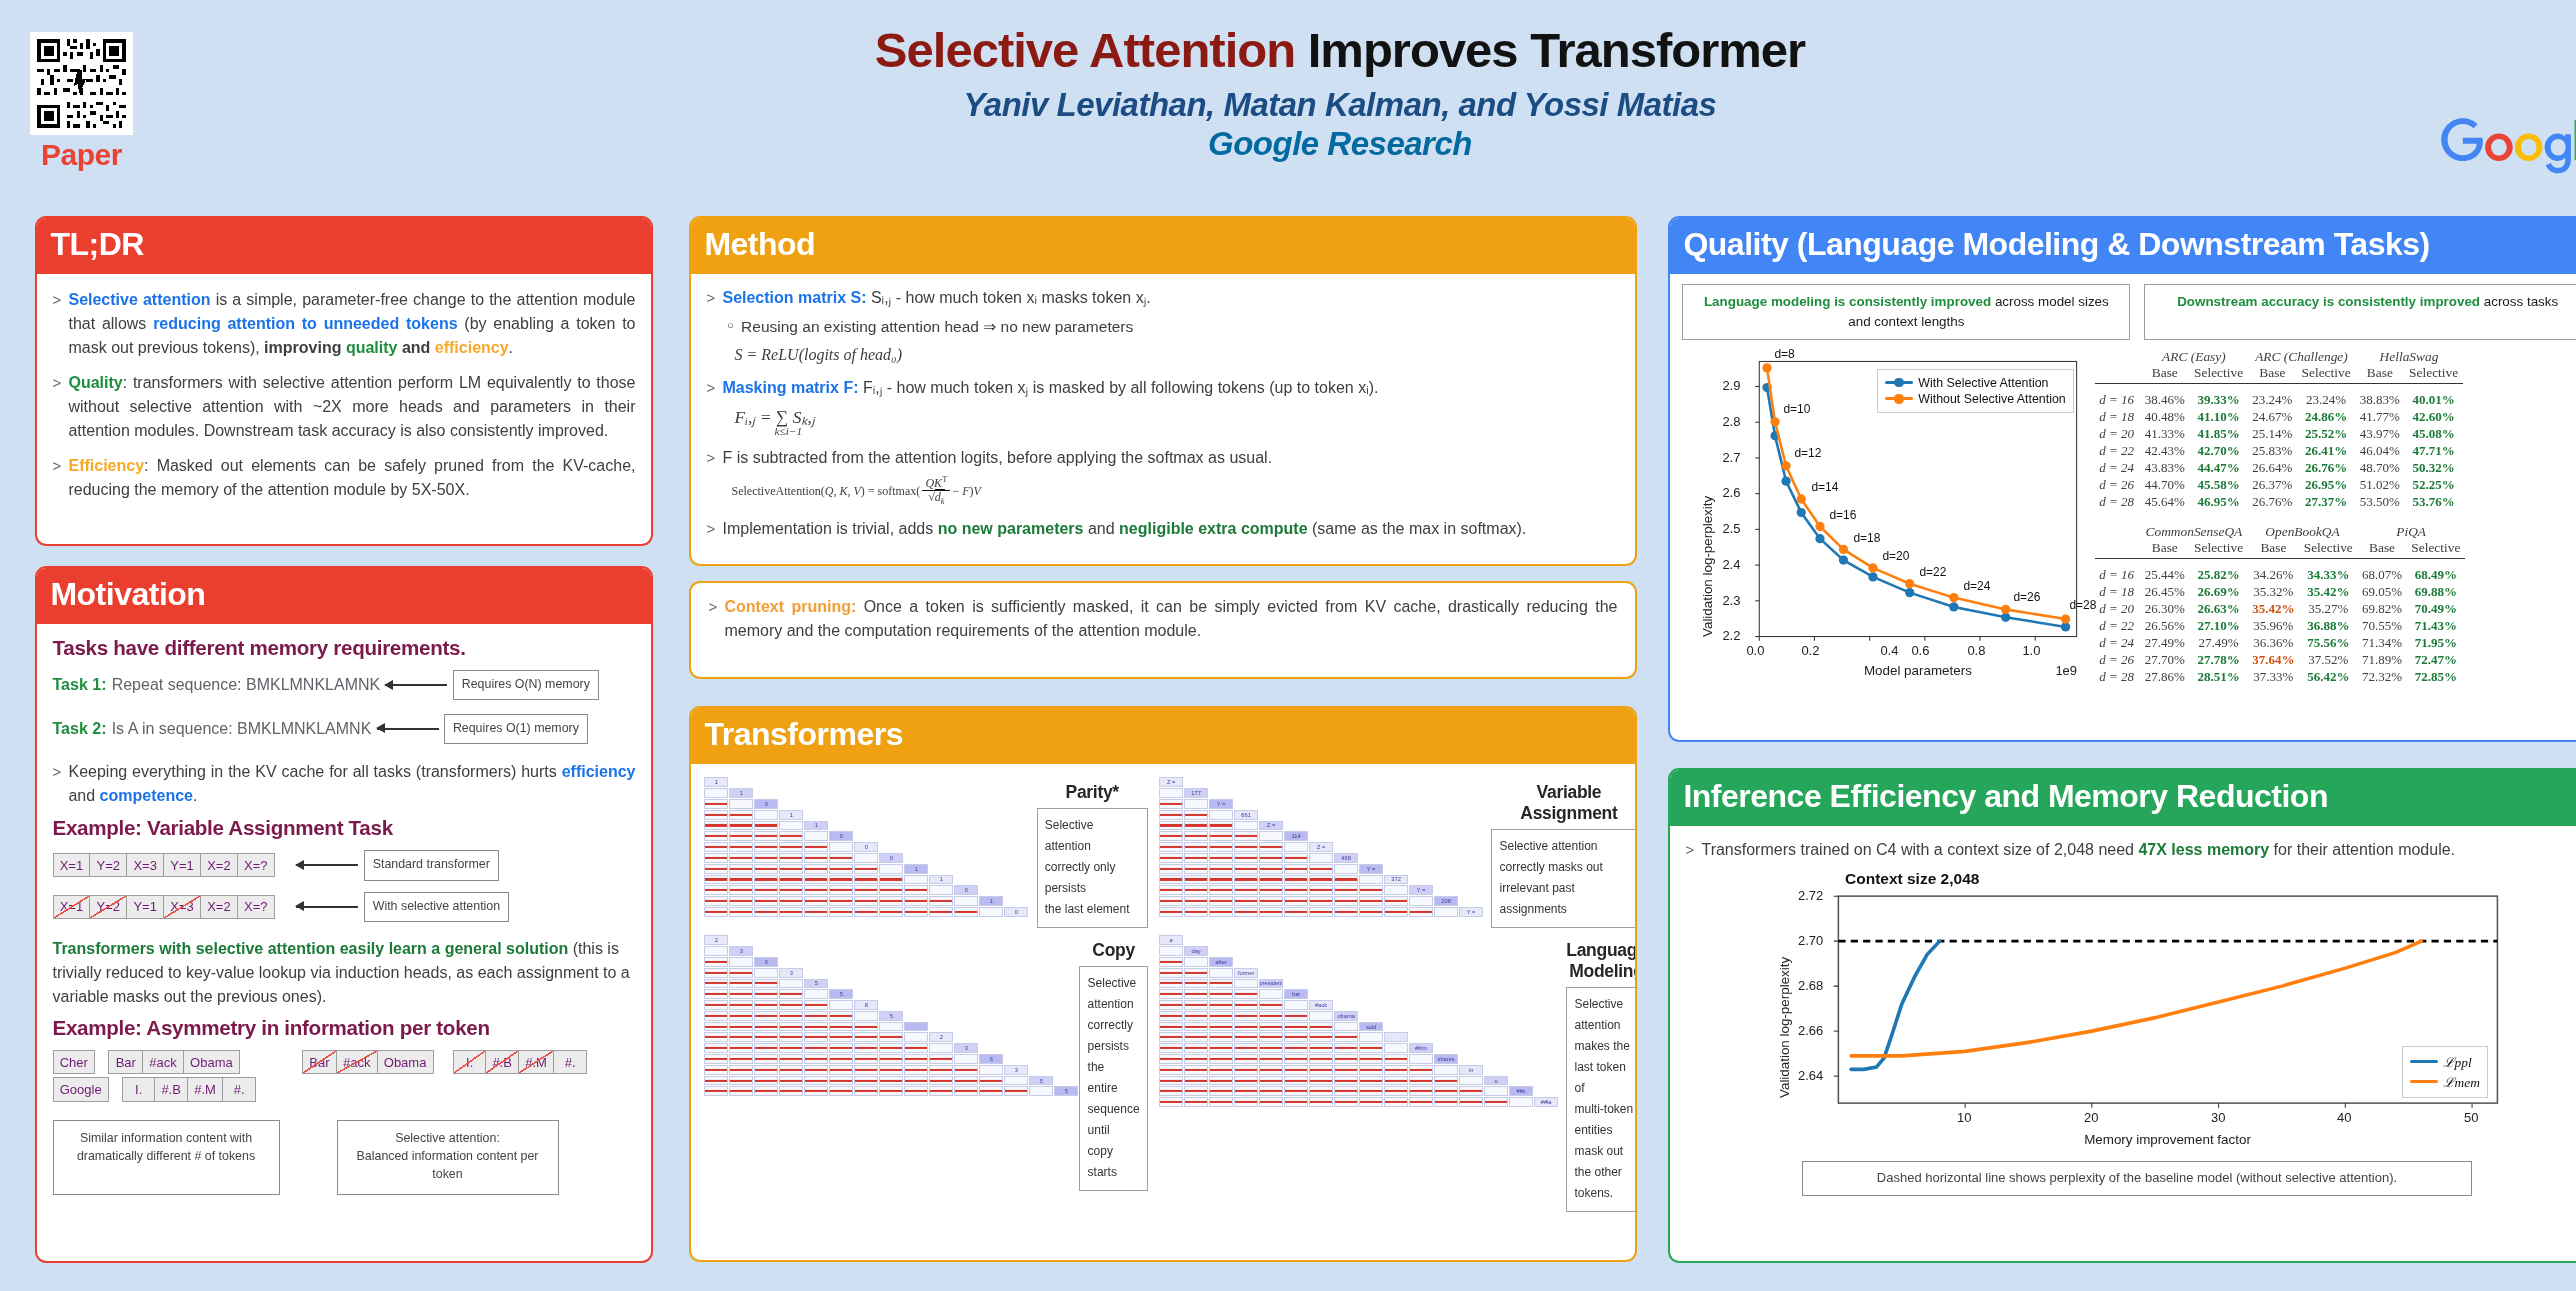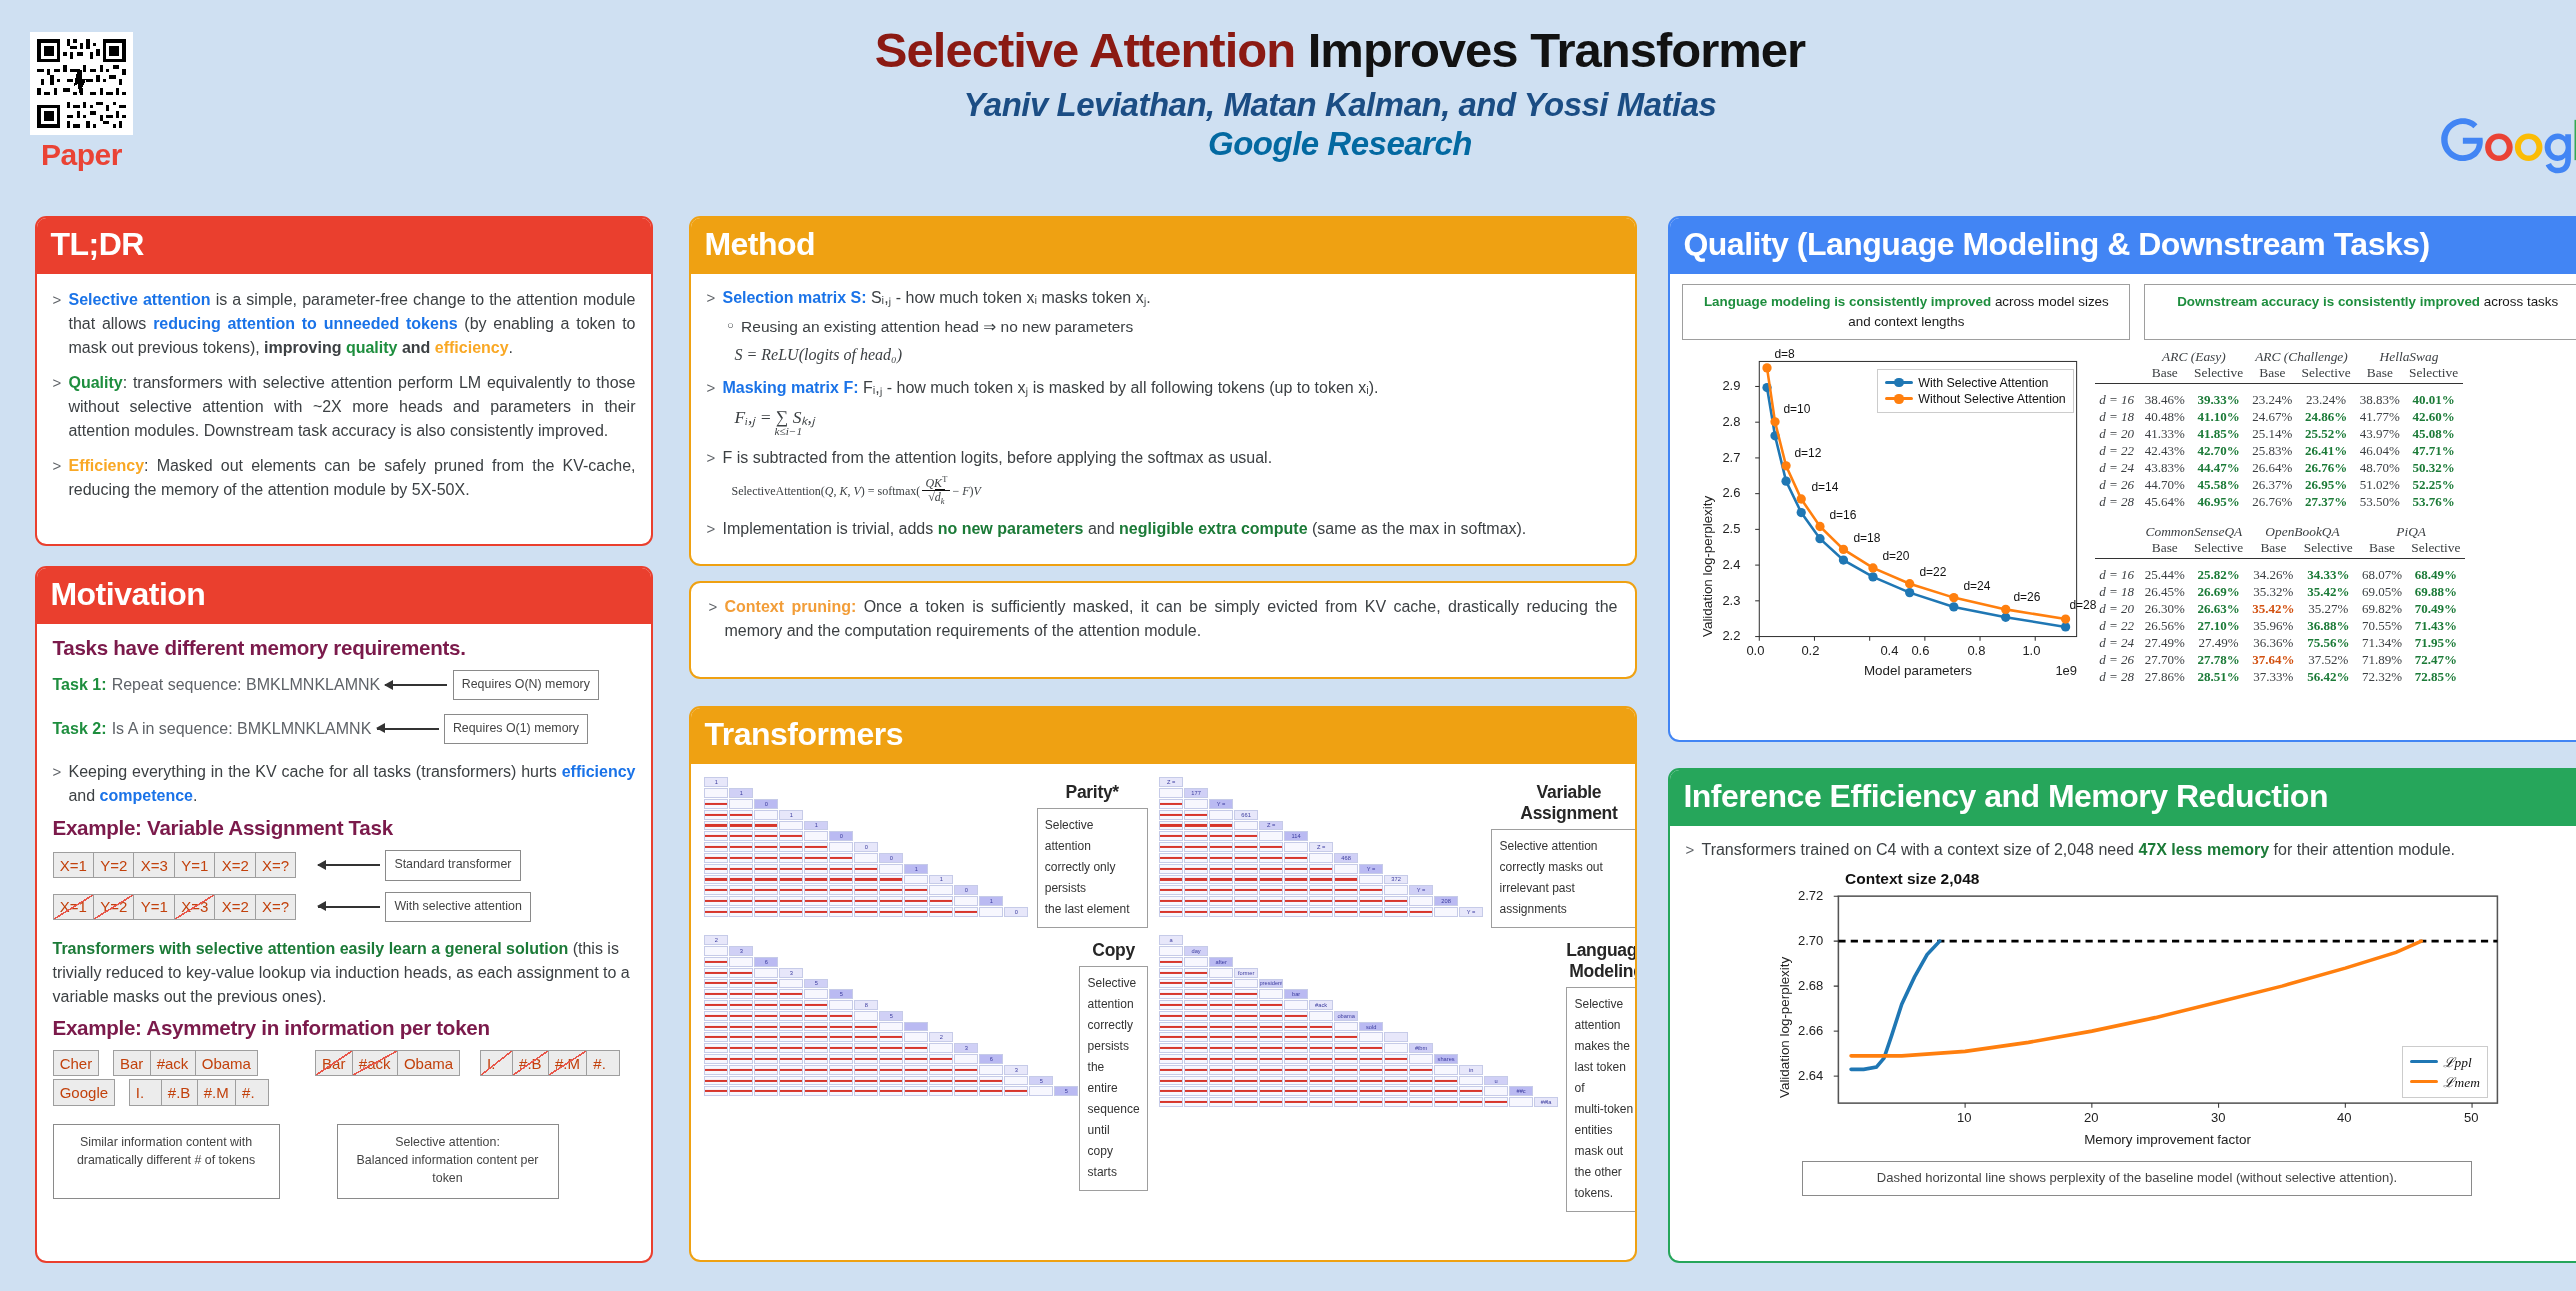--- a/index.html
+++ b/index.html
@@ -93,22 +93,22 @@
   }
   .arrow-left { position: relative; width: 62px; height: 2.1px; background: #333; margin: 0 5.2px; }
   .arrow-left::before {
     content: ""; position: absolute; left: -1px; top: -4.6px;
     border-top: 5.7px solid transparent; border-bottom: 5.7px solid transparent;
     border-right: 9.3px solid #333;
   }
   
   .tokstrip { display: inline-flex; border: 0.5px solid #9e9e9e; }
   .tok {
-    border-right: 0.5px solid #9e9e9e; background: #ececec; color: #c2410c;
-    font-size: 15px; padding: 3.6px 6.2px; min-width: 32px; 
+    border-right: 0.5px solid #9e9e9e; background: #ececec; color: #701a75;
+    font-size: 13px; padding: 3.6px 6.2px; min-width: 32px; text-align: center;
     position: relative; white-space: nowrap;
   }
   .tok:last-child { border-right: none; }
   .tok.masked::after {
     content: ""; position: absolute; left: 2.1px; top: -1px; width: 140%; height: 140%;
     background: linear-gradient(to bottom right, transparent calc(50% - 0.8px), #e8564a calc(50% - 0.8px), #e8564a calc(50% + 0.8px), transparent calc(50% + 0.8px));
     pointer-events: none;
     width: 100%; height: 100%; left: 0; top: 0;
   }
 

